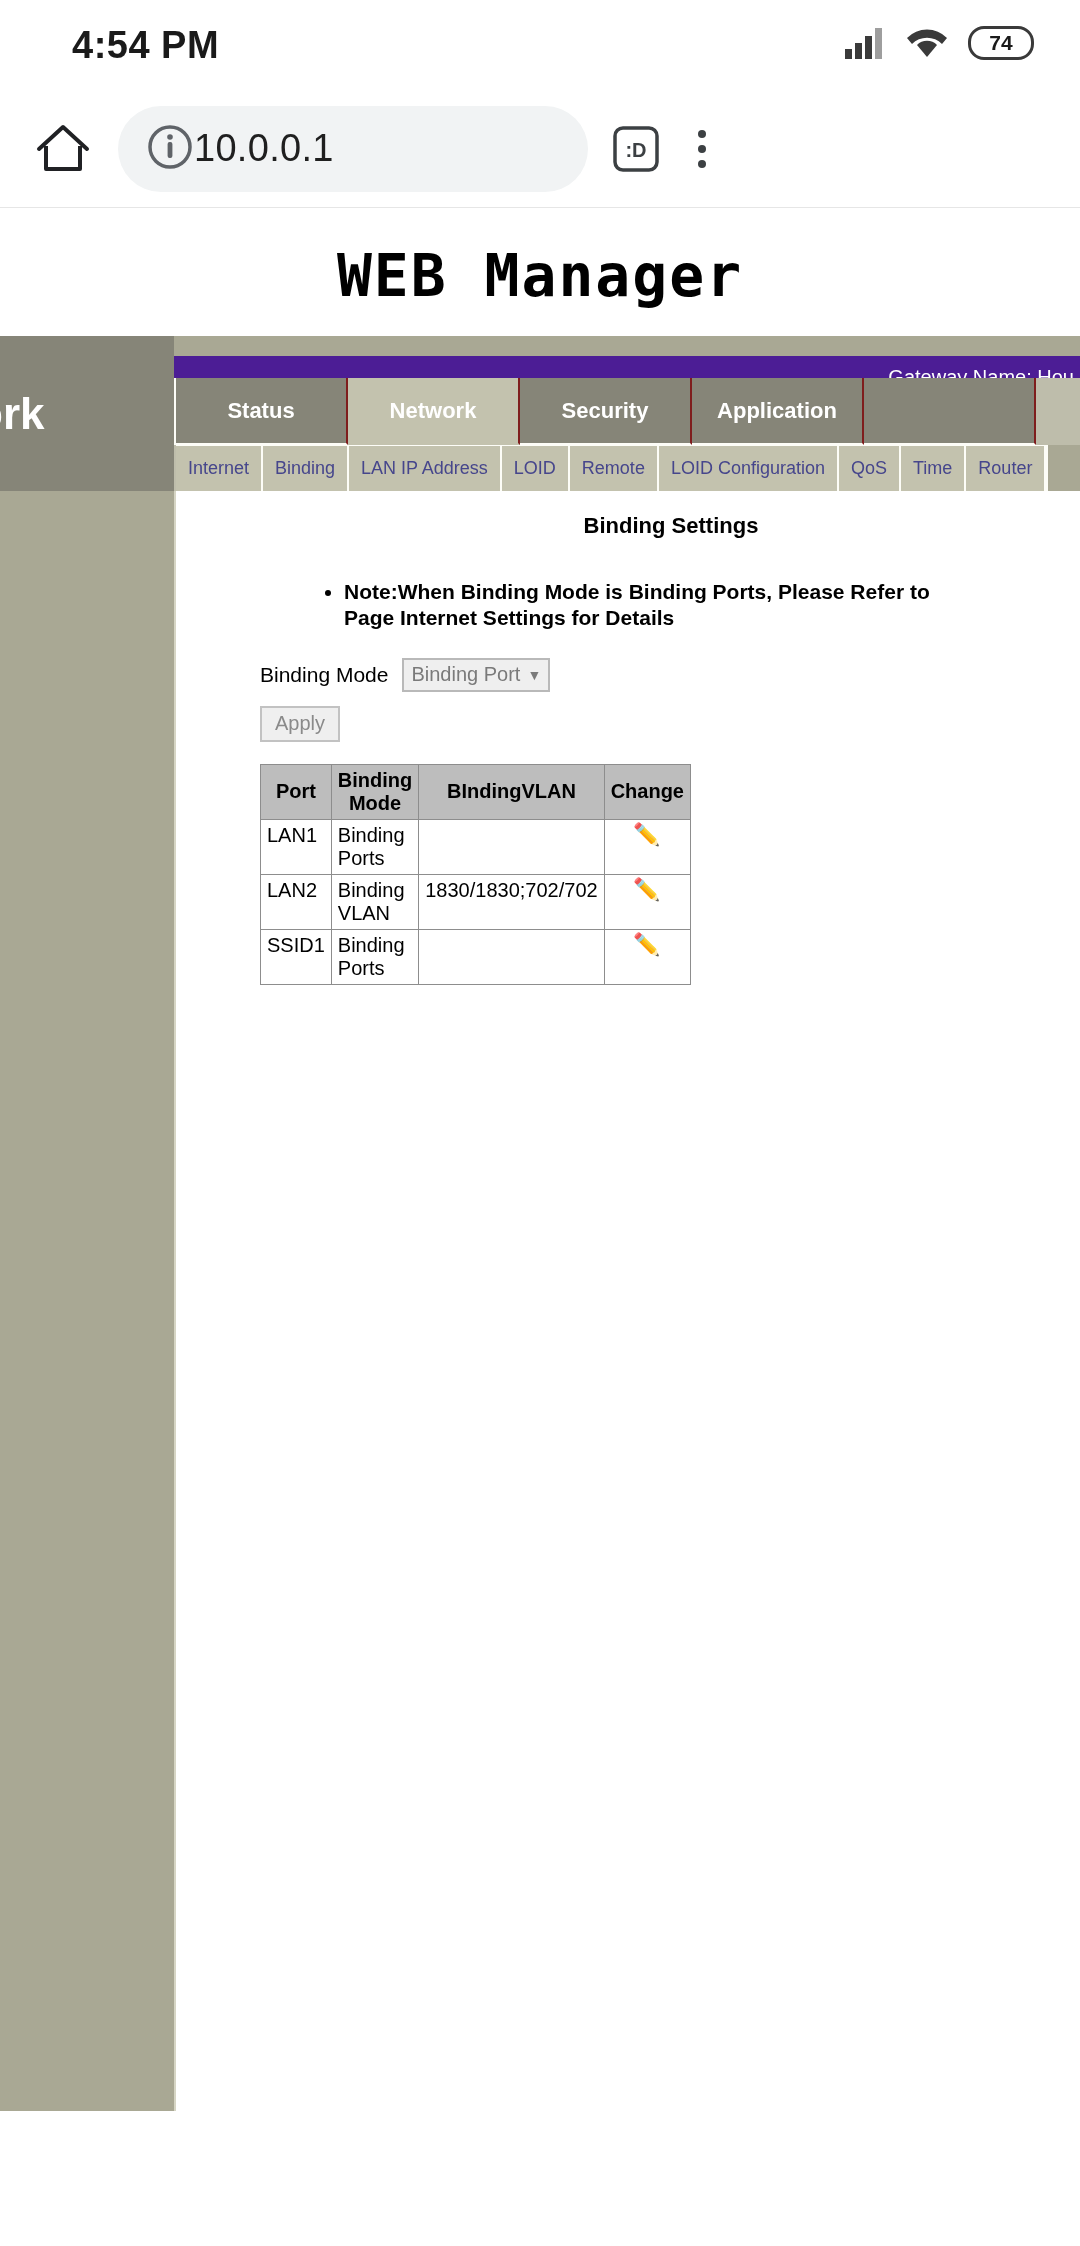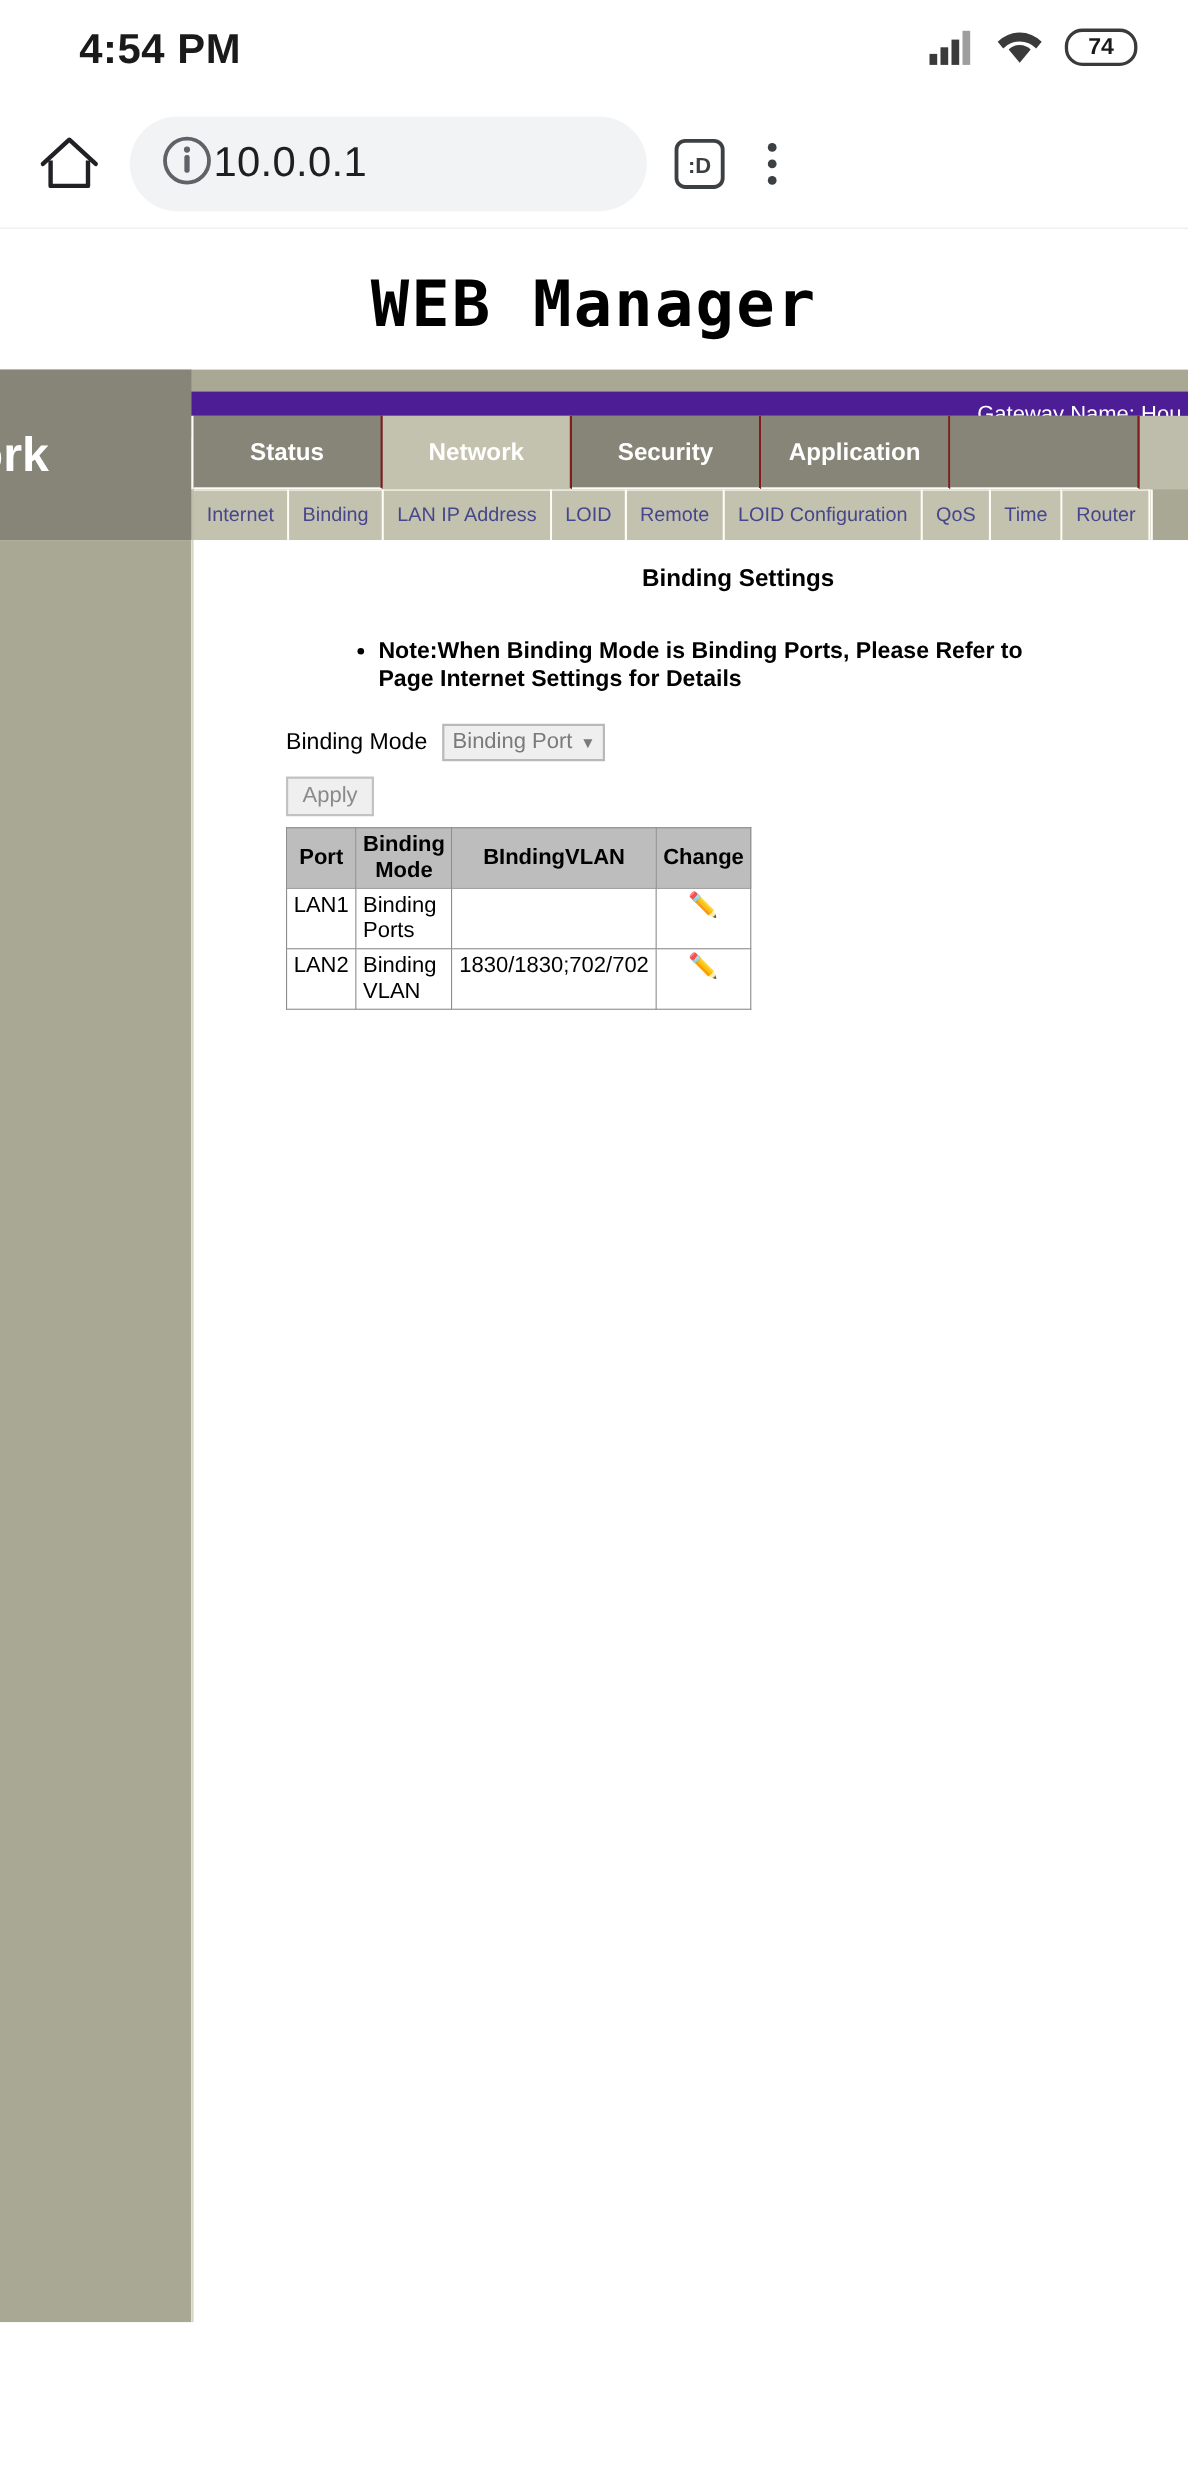--- a/index.html
+++ b/index.html
@@ -255,21 +255,21 @@
   }
   .select-box .caret { font-size: 14px; color: #7a7a7a; }
   .apply-btn {
     margin-left: 84px;
     width: 80px; height: 36px;
     background: #efefef;
     border: 2px solid #c2c2c2;
     color: #8a8a8a;
     font-size: 20px;
     display: flex; align-items: center; justify-content: center;
-    margin-bottom: 10px;
+    margin-bottom: 22px;
   }
 
   table.bindtable {
     margin-left: 84px;
     border-collapse: collapse;
     background: #ffffff;
   }
   table.bindtable th {
     background: #bdbdbd;
     border: 1px solid #8d8d8d;
@@ -423,18 +423,26 @@
             </td>
           </tr>
           <tr>
             <td class="c-port">LAN2</td>
             <td class="c-mode">Binding VLAN</td>
             <td class="c-vlan">1830/1830;702/702</td>
             <td class="c-change">
               <span class="pencil">✏️</span>
             </td>
           </tr>
+          <tr>
+            <td class="c-port">SSID1</td>
+            <td class="c-mode">Binding Ports</td>
+            <td class="c-vlan"></td>
+            <td class="c-change">
+              <span class="pencil">✏️</span>
+            </td>
+          </tr>
         </tbody>
       </table>
 
     </div>
   </div>
 </div>
 
 </body></html>

